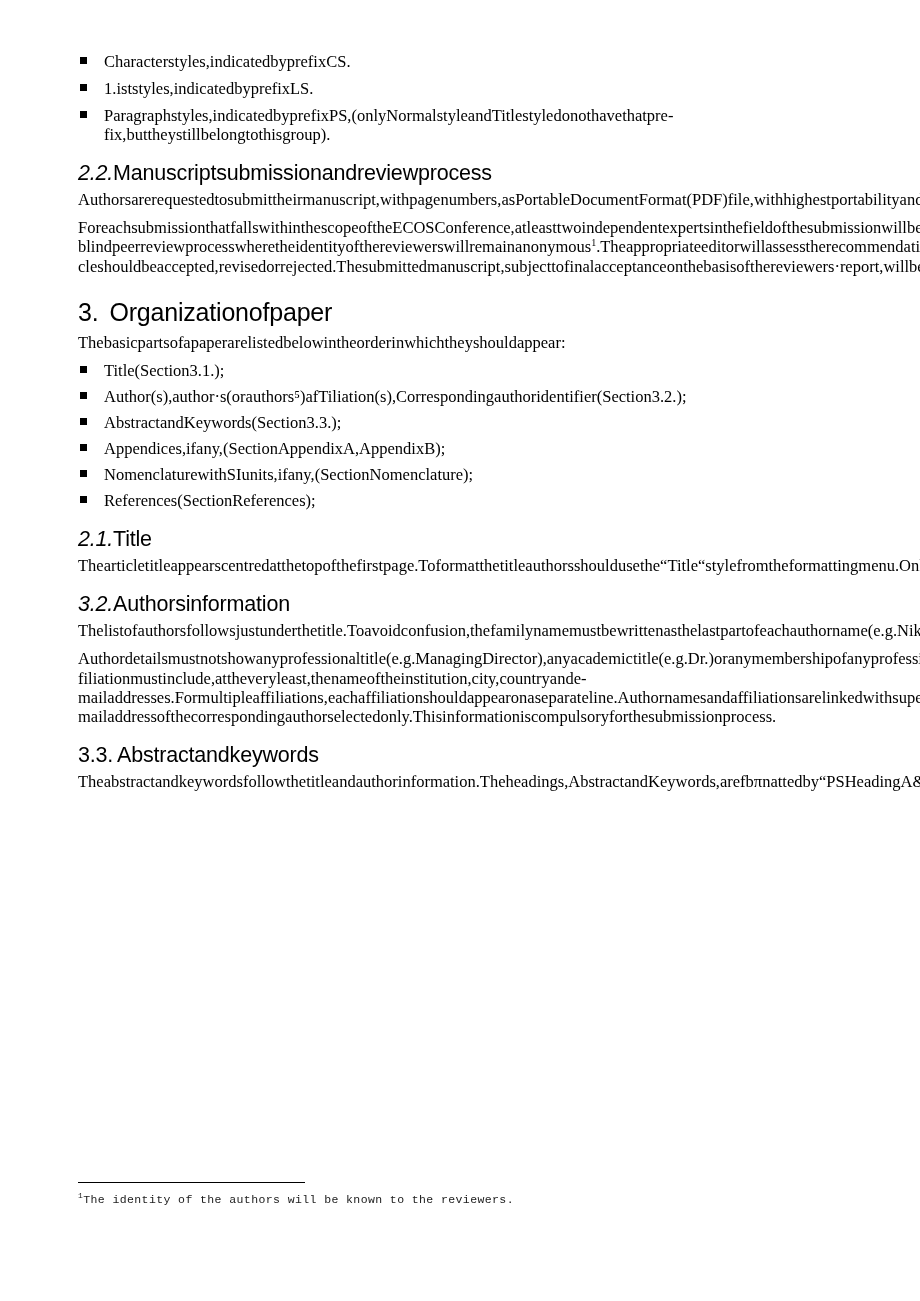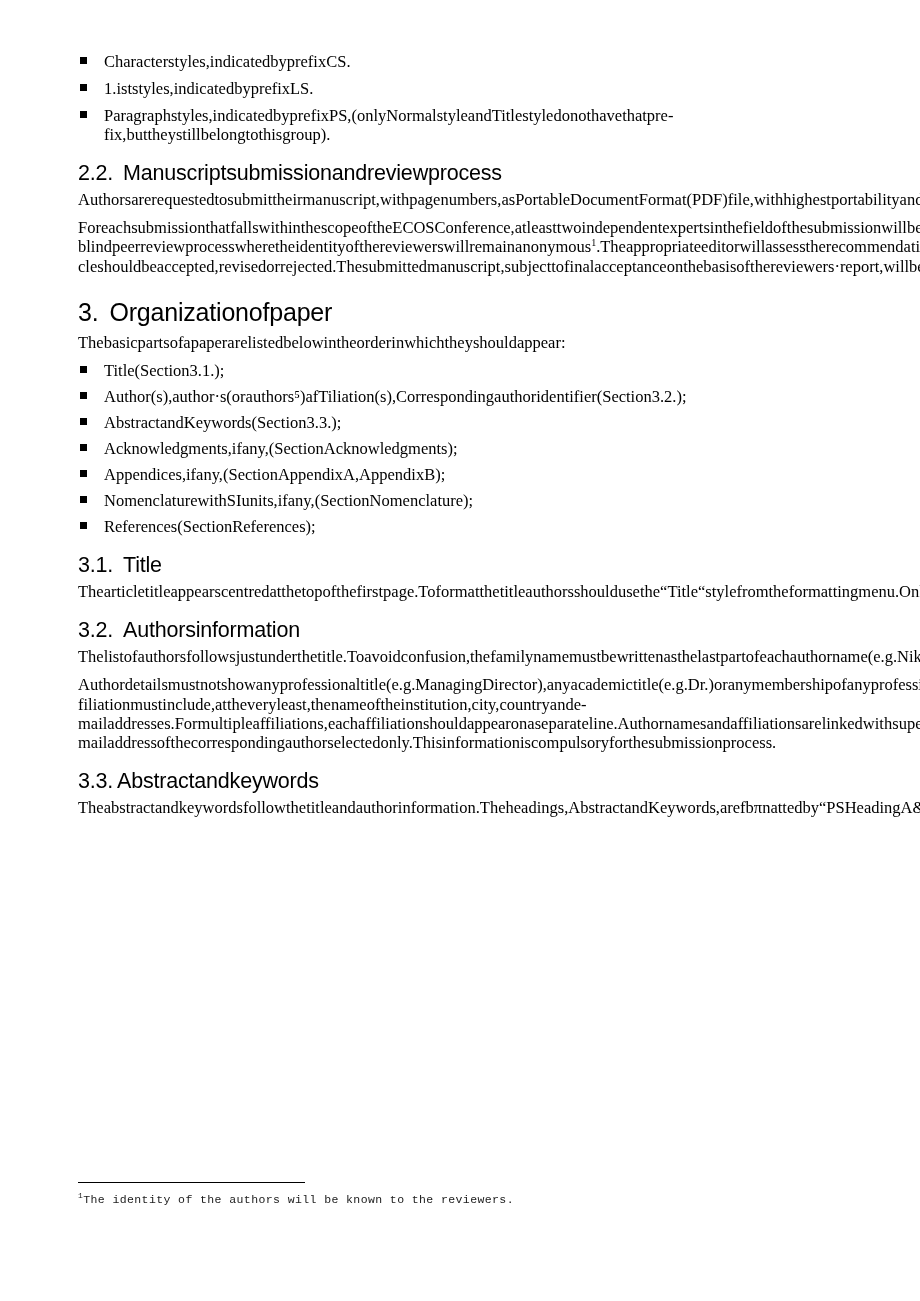--- a/index.html
+++ b/index.html
@@ -75,21 +75,21 @@
     font-size: 21.5px;
     font-weight: normal;
     letter-spacing: -0.2px;
     margin: 17px 0 4px 0;
     line-height: 25px;
   }
   h3.h-sub .num {
     display: inline-block;
   }
   h3.h-sub .num.wide {
-    margin-right: 10px;
+    font-style: italic;
   }
   h3.h-sub .num.narrow {
     margin-right: 4px;
   }
 
   
   p.body {
     font-size: 16.5px;
     line-height: 19.2px;
     margin: 0 0 9px 0;
@@ -178,38 +178,37 @@
       </li>
       <li>
         <span class="marker"></span>
         <span>AbstractandKeywords(Section3.3.);</span>
       </li>
       <li>
         <span class="marker"></span>
       </li>
       <li>
         <span class="marker"></span>
-        <span>Acknowledgments,ifany,(SectionAcknowledgments);</span>
       </li>
       <li>
         <span class="marker"></span>
         <span>Appendices,ifany,(SectionAppendixA,AppendixB);</span>
       </li>
       <li>
         <span class="marker"></span>
         <span>NomenclaturewithSIunits,ifany,(SectionNomenclature);</span>
       </li>
       <li>
         <span class="marker"></span>
         <span>References(SectionReferences);</span>
       </li>
     </ul>
 
     <h3 class="h-sub">
-      <span class="num wide">3.1.</span><span>Title</span>
+      <span class="num wide">2.1.</span><span>Title</span>
     </h3>
     <p class="body">Thearticletitleappearscentredatthetopofthefirstpage.Toformatthetitleauthorsshouldusethe“Title“stylefromtheformattingmenu.Onlythefirstwordandpropernounsforthetitleshouldbecapitalized.Theuseofacronymsandabbreviationsinthetitleshouldbeavoided,unlesstheyarewidelyunderstood,ortheyareaccompaniedbytheexpandedexpression.</p>
 
     <h3 class="h-sub">
       <span class="num wide">3.2.</span><span>Authorsinformation</span>
     </h3>
     <p class="body">Thelistofauthorsfollowsjustunderthetitle.Toavoidconfusion,thefamilynamemustbewrittenasthelastpartofeachauthorname(e.g.NikolaTesla,notTeslaNikola,BenRoethlisberger,notRoethlisbergerBen;MingYao,notYaoMing).Toformattheauthorname(s)usethe“PSAuthors^^stylefromtheformattingmenu.</p>
     <p class="body">Authordetailsmustnotshowanyprofessionaltitle(e.g.ManagingDirector),anyacademictitle(e.g.Dr.)oranymembershipofanyprofessionalorganization(e.g.SeniorMemberIEA).Eachaf-filiationmustinclude,attheveryleast,thenameoftheinstitution,city,countryande-mailaddresses.Formultipleaffiliations,eachaffiliationshouldappearonaseparateline.Authornamesandaffiliationsarelinkedwithsuperscripts.Properstyleisthe“PSAff^liation^^style.Correspondingauthoridentifier(CA)shouldbeputafterthee-mailaddressofthecorrespondingauthorselectedonly.Thisinformationiscompulsoryforthesubmissionprocess.</p>
 
     <h3 class="h-sub">

